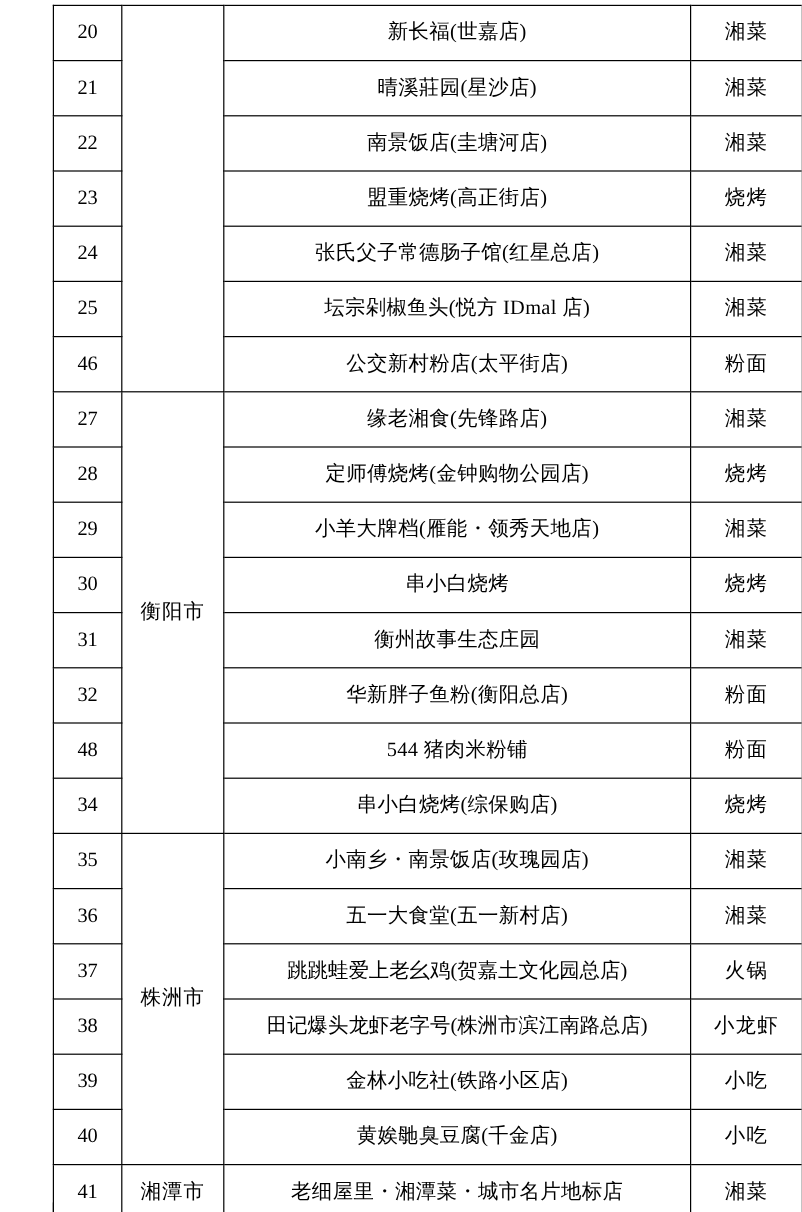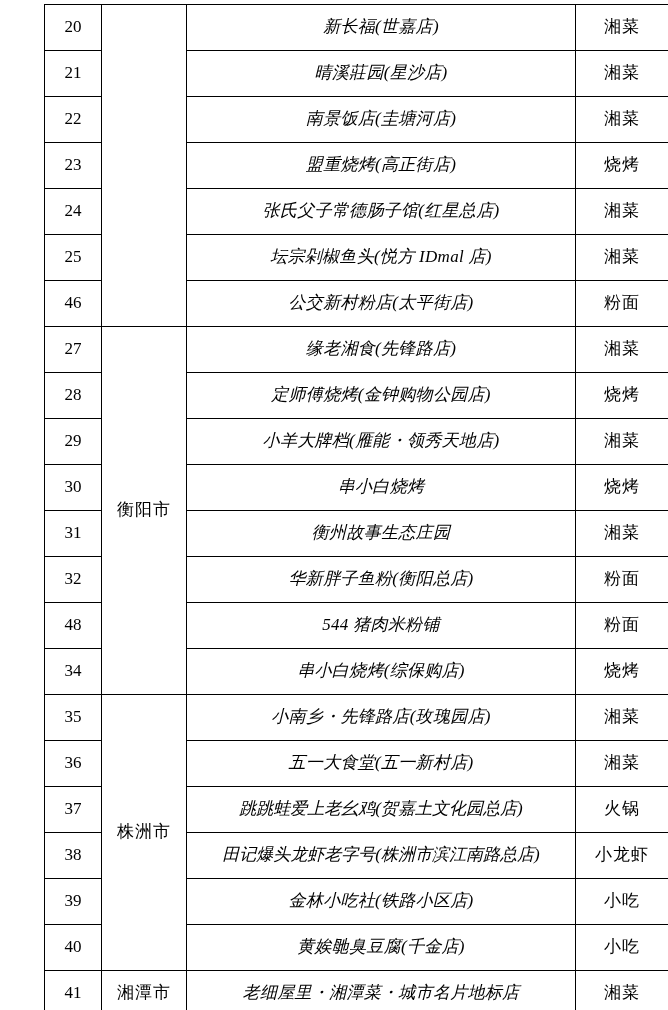--- a/index.html
+++ b/index.html
@@ -42,21 +42,20 @@
   }
   td.col-city {
     width: 84px;
     font-size: 17px;
     letter-spacing: 1px;
   }
   td.col-name {
     width: 388px;
     font-size: 17px;
     letter-spacing: 0.3px;
-    font-style: italic;
   }
   td.col-type {
     width: 92px;
     font-size: 17px;
     letter-spacing: 1px;
   }
   td.small-name {
     font-size: 15.5px;
     letter-spacing: 0;
   }
@@ -164,21 +163,21 @@
 
       <tr>
         <td class="col-no">34</td>
         <td class="col-name">串小白烧烤(综保购店)</td>
         <td class="col-type">烧烤</td>
       </tr>
 
       <tr>
         <td class="col-no">35</td>
         <td class="col-city" rowspan="6">株洲市</td>
-        <td class="col-name">小南乡・先锋路店(玫瑰园店)</td>
+        <td class="col-name">小南乡・南景饭店(玫瑰园店)</td>
         <td class="col-type">湘菜</td>
       </tr>
 
       <tr>
         <td class="col-no">36</td>
         <td class="col-name">五一大食堂(五一新村店)</td>
         <td class="col-type">湘菜</td>
       </tr>
 
       <tr>

